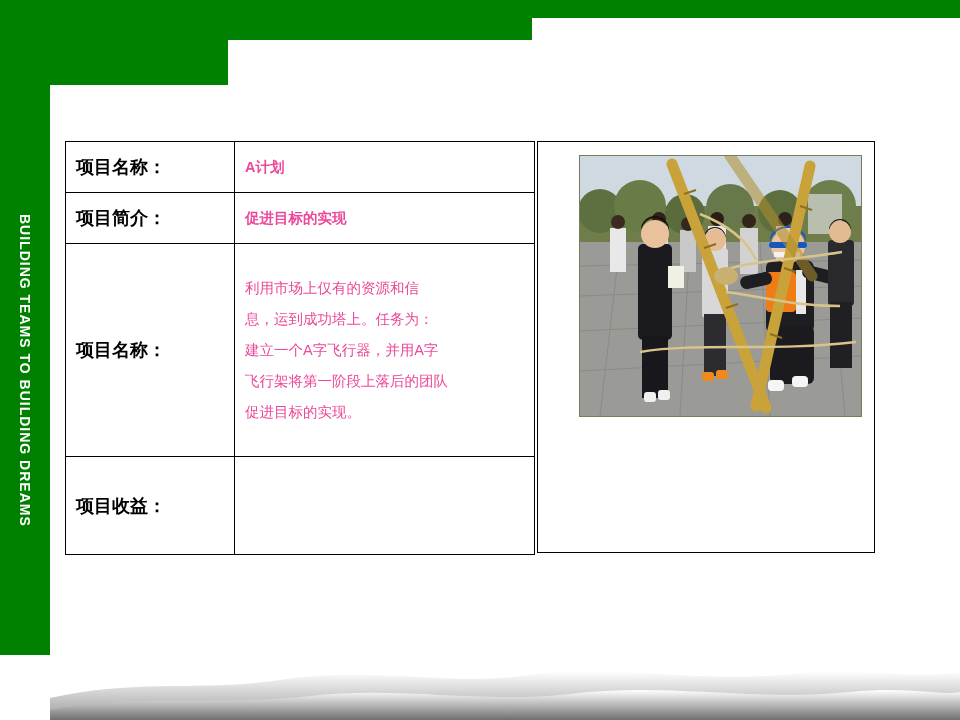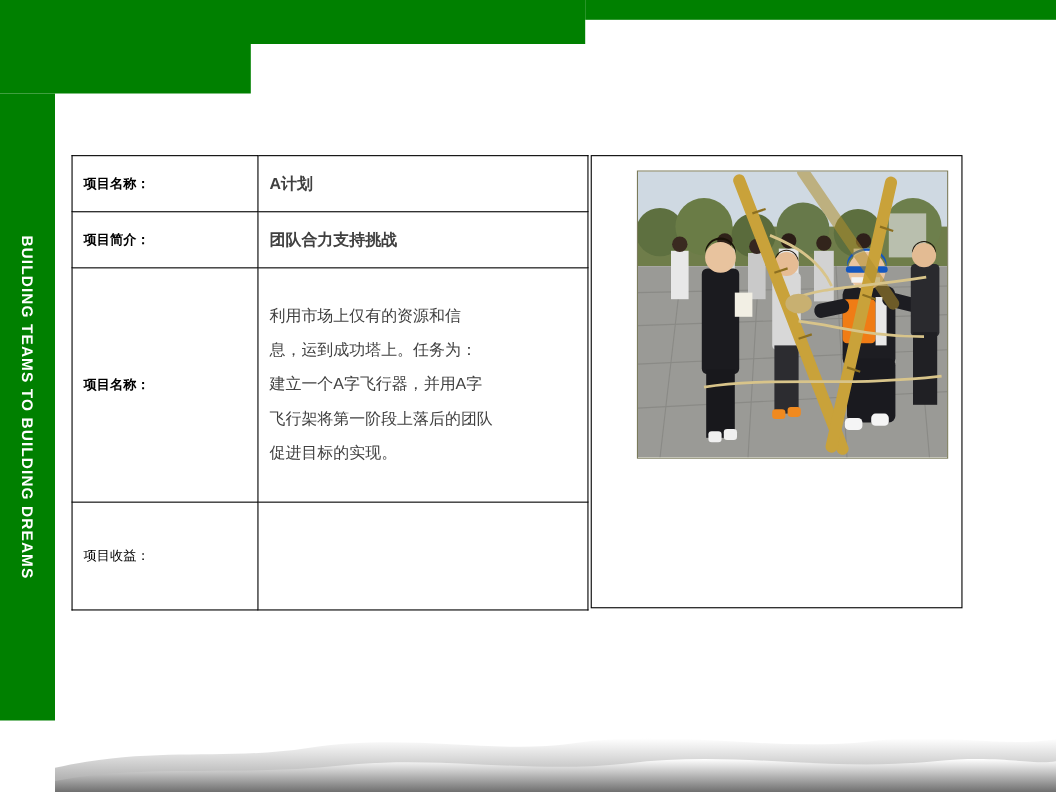--- a/index.html
+++ b/index.html
@@ -77,30 +77,30 @@
     border-collapse: collapse;
     table-layout: fixed;
   }
   .content-table td {
     border: 1px solid #000000;
     vertical-align: middle;
     padding: 6px 10px;
   }
   .label-cell {
     width: 148px;
-    font-size: 12px;
+    font-size: 18px;
     font-weight: bold;
     color: #000000;
   }
   .label-cell.light {
-    font-weight: normal;
+    font-weight: bold;
   }
   .value-cell {
     font-size: 14.5px;
-    color: #404040;
+    color: #ec4899;
   }
   .value-cell.bold {
     font-weight: bold;
   }
   .row-name td { height: 38px; }
   .row-feature td { height: 38px; }
   .row-intro td { height: 200px; }
   .row-benefit td { height: 85px; }
 
   .intro-line {
@@ -143,21 +143,21 @@
 </div>
 
 <table class="content-table">
   <tbody>
       <tr class="row-name">
     <td class="label-cell">项目名称：</td>
     <td class="value-cell bold">A计划</td>
   </tr>
   <tr class="row-feature">
     <td class="label-cell">项目简介：</td>
-    <td class="value-cell bold">团队合力支持挑战</td>
+    <td class="value-cell bold">促进目标的实现</td>
   </tr>
   <tr class="row-intro">
     <td class="label-cell">项目名称：</td>
     <td class="value-cell">
       <div class="intro-line">利用市场上仅有的资源和信</div>
       <div class="intro-line">息，运到成功塔上。任务为：</div>
       <div class="intro-line">建立一个A字飞行器，并用A字</div>
       <div class="intro-line">飞行架将第一阶段上落后的团队</div>
       <div class="intro-line">促进目标的实现。</div>
     </td>

